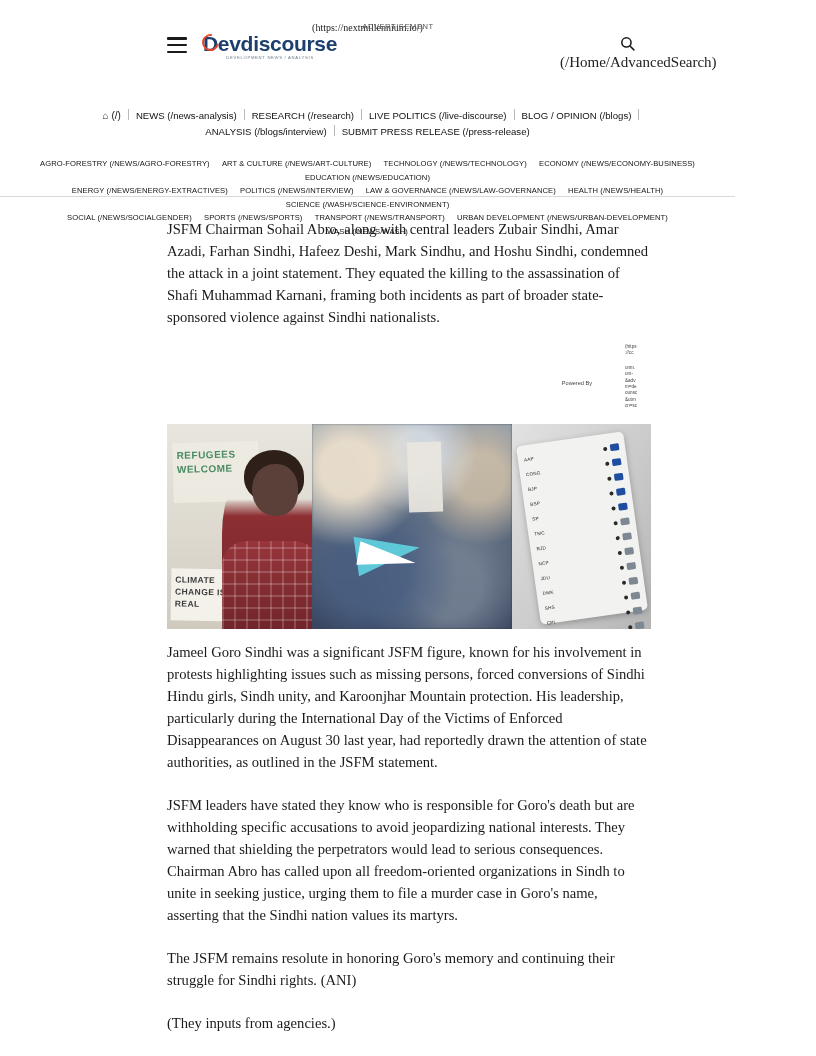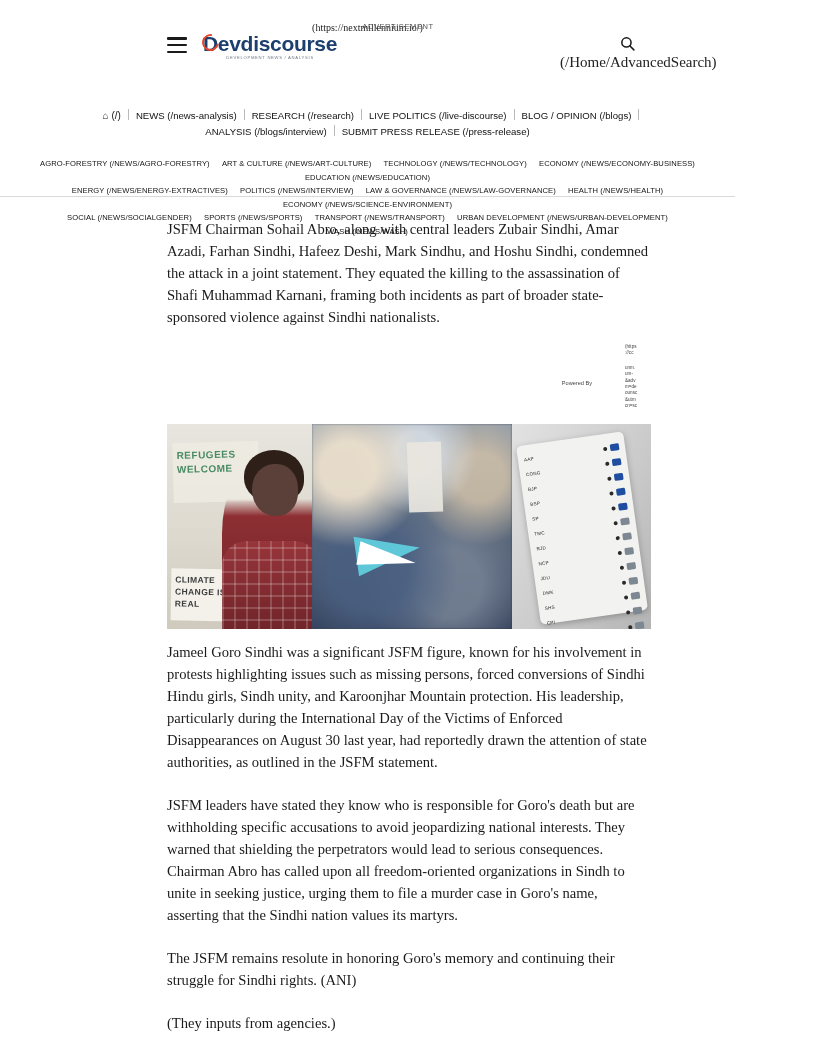--- a/index.html
+++ b/index.html
@@ -357,21 +357,21 @@
   <div class="nav-secondary">
     <span class="item">AGRO-FORESTRY (/NEWS/AGRO-FORESTRY)</span>
     <span class="item">ART &amp; CULTURE (/NEWS/ART-CULTURE)</span>
     <span class="item">TECHNOLOGY (/NEWS/TECHNOLOGY)</span>
     <span class="item">ECONOMY (/NEWS/ECONOMY-BUSINESS)</span>
     <span class="item">EDUCATION (/NEWS/EDUCATION)</span><br>
     <span class="item">ENERGY (/NEWS/ENERGY-EXTRACTIVES)</span>
     <span class="item">POLITICS (/NEWS/INTERVIEW)</span>
     <span class="item">LAW &amp; GOVERNANCE (/NEWS/LAW-GOVERNANCE)</span>
     <span class="item">HEALTH (/NEWS/HEALTH)</span>
-    <span class="item">ECONOMY (/NEWS/SCIENCE-ENVIRONMENT)</span><br>
+    <span class="item">SCIENCE (/WASH/SCIENCE-ENVIRONMENT)</span><br>
     <span class="item">SOCIAL (/NEWS/SOCIALGENDER)</span>
     <span class="item">SPORTS (/NEWS/SPORTS)</span>
     <span class="item">TRANSPORT (/NEWS/TRANSPORT)</span>
     <span class="item">URBAN DEVELOPMENT (/NEWS/URBAN-DEVELOPMENT)</span>
     <span class="item">WASH (/NEWS/WASH)</span>
   </div>
 
   <div class="rule"></div>
 
   <div class="article">

